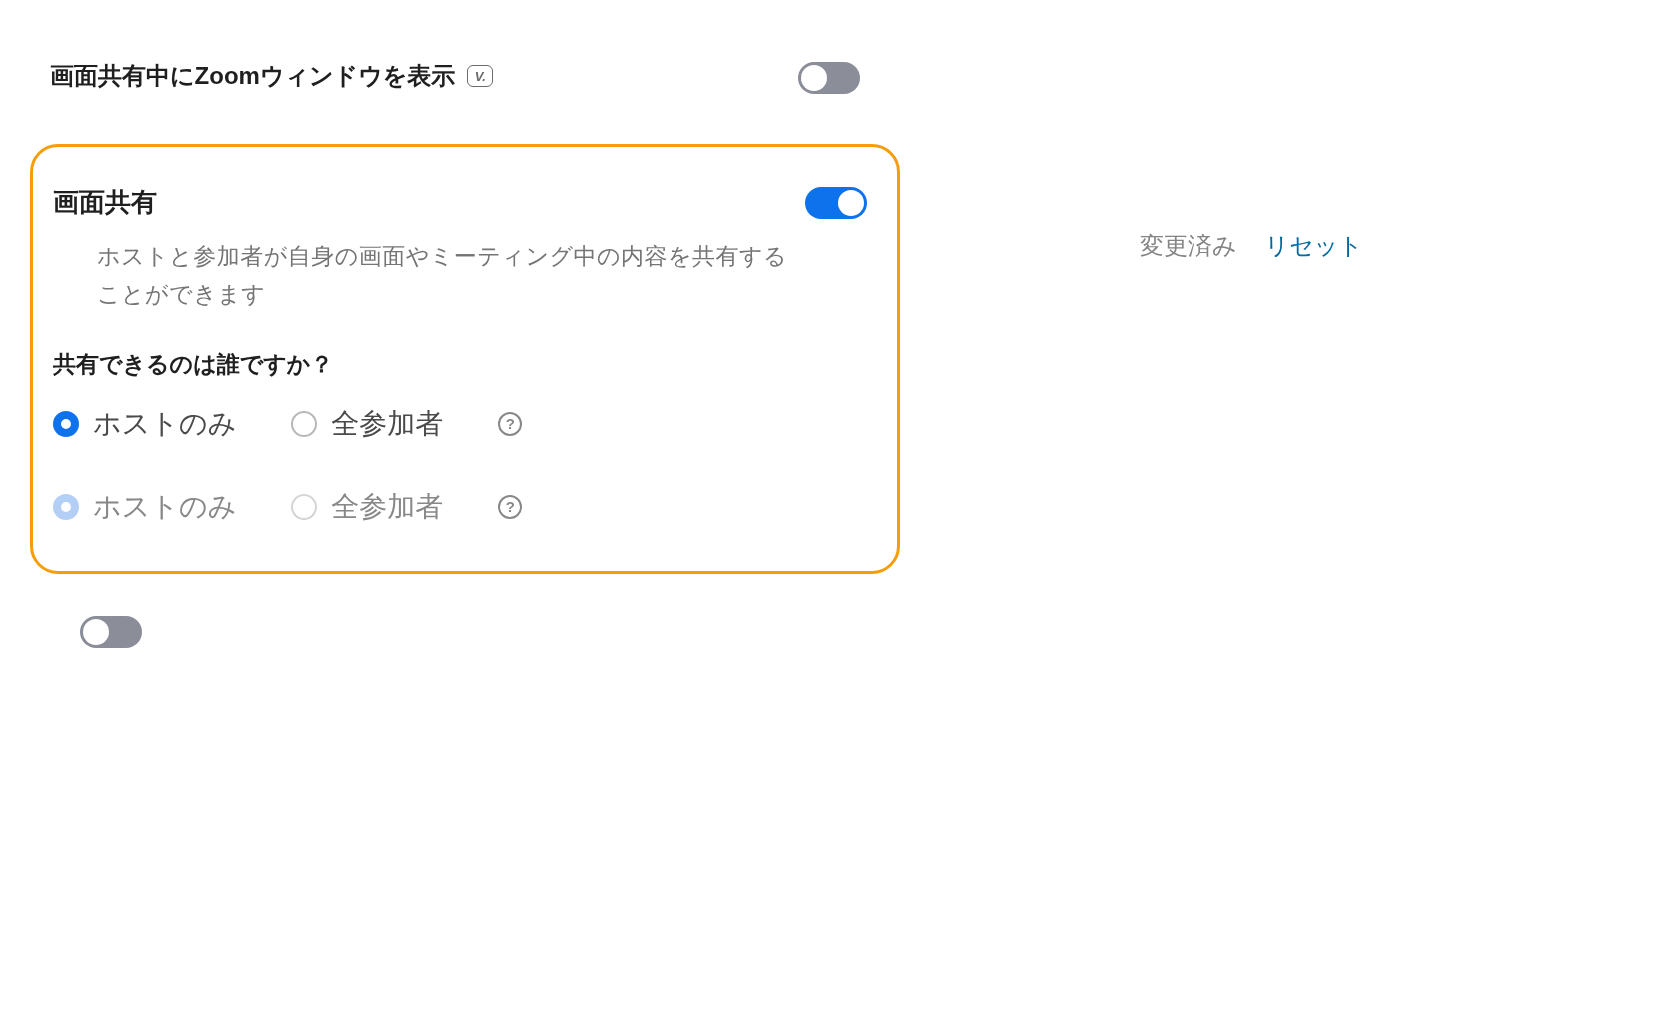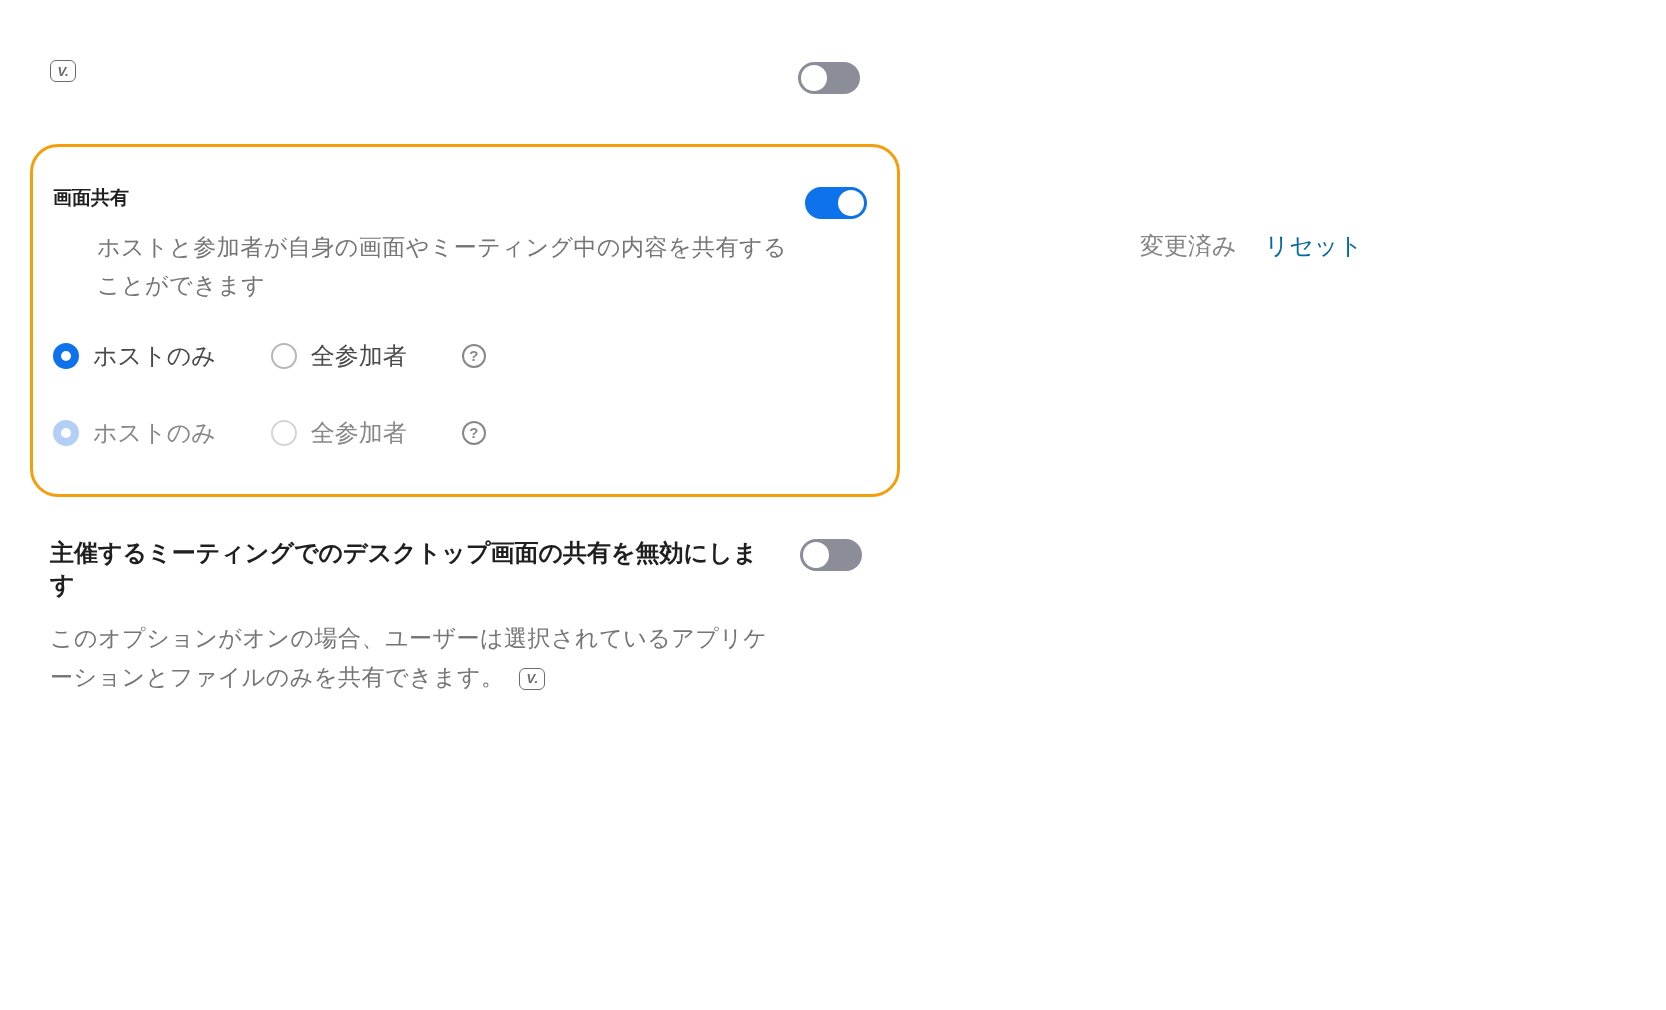--- a/index.html
+++ b/index.html
@@ -103,21 +103,21 @@
       display: flex;
       align-items: flex-start;
     }
     
     .highlighted-content {
       flex: 1;
     }
     
     .section-title {
       font-weight: 700;
-      font-size: 19px;
+      font-size: 26px;
       color: #1f1f1f;
       margin-bottom: 18px;
     }
     
     .section-description {
       color: #757575;
       font-size: 23px;
       line-height: 1.65;
       margin-bottom: 35px;
       letter-spacing: 0.5px;
@@ -166,21 +166,21 @@
     
     .radio-circle.selected-disabled {
       border: 8px solid #b4cff5;
     }
     
     .radio-circle.unselected-disabled {
       border: 2px solid #d5d5d5;
     }
     
     .radio-label {
-      font-size: 24px;
+      font-size: 28px;
       color: #4a4a4a;
     }
     
     .radio-label.disabled {
       color: #888;
     }
     
     .help-icon {
       width: 24px;
       height: 24px;
@@ -240,20 +240,21 @@
     }
   </style>
 </head>
 <body>
 
 <div class="container">
 
   <div class="setting-row">
     <div class="setting-content">
       <div class="setting-title">
+        <span>画面共有中にZoomウィンドウを表示</span>
         <span class="version-badge">V.</span>
       </div>
     </div>
     <div class="toggle-wrapper">
       <div class="toggle off">
         <div class="toggle-knob"></div>
       </div>
     </div>
   </div>
 
@@ -263,20 +264,21 @@
   </div>
 
   <div class="highlighted-section">
     <div class="highlighted-inner">
       <div class="highlighted-content">
 
         <div class="section-title">画面共有</div>
 
         <div class="section-description">ホストと参加者が自身の画面やミーティング中の内容を共有することができます</div>
 
+        <div class="sub-question">共有できるのは誰ですか？</div>
 
         <div class="radio-group">
           <div class="radio-option">
             <div class="radio-circle selected"></div>
             <span class="radio-label">ホストのみ</span>
           </div>
           <div class="radio-option">
             <div class="radio-circle"></div>
             <span class="radio-label">全参加者</span>
           </div>
@@ -300,29 +302,20 @@
 
       <div class="highlighted-toggle">
         <div class="toggle on">
           <div class="toggle-knob"></div>
         </div>
       </div>
     </div>
   </div>
 
   <div class="setting-row bottom-section">
-    <div class="setting-content">
-      <div class="setting-title">
-        <span>主催するミーティングでのデスクトップ画面の共有を無効にします</span>
-      </div>
-      <div class="setting-description">
-        <span>このオプションがオンの場合、ユーザーは選択されているアプリケーションとファイルのみを共有できます。</span>
-        <span class="version-badge" style="margin-left:8px; vertical-align: middle;">V.</span>
-      </div>
-    </div>
     <div class="toggle-wrapper" style="padding-left:30px;">
       <div class="toggle off">
         <div class="toggle-knob"></div>
       </div>
     </div>
   </div>
 
 </div>
 
 </body></html>

